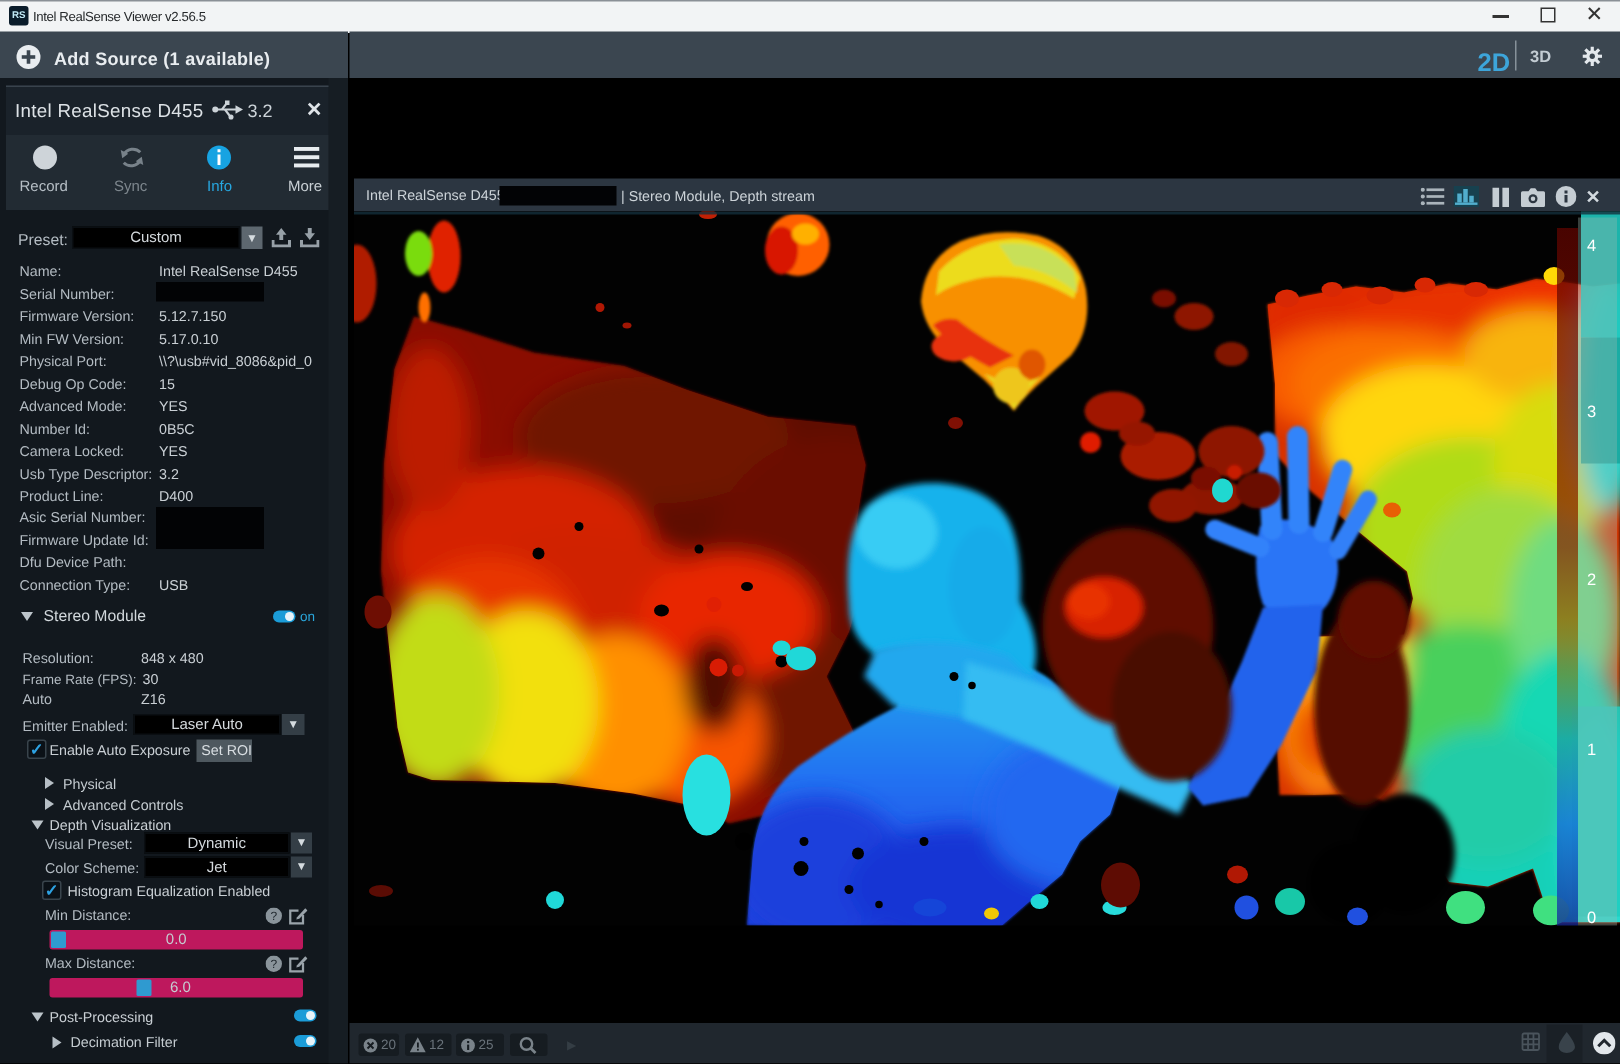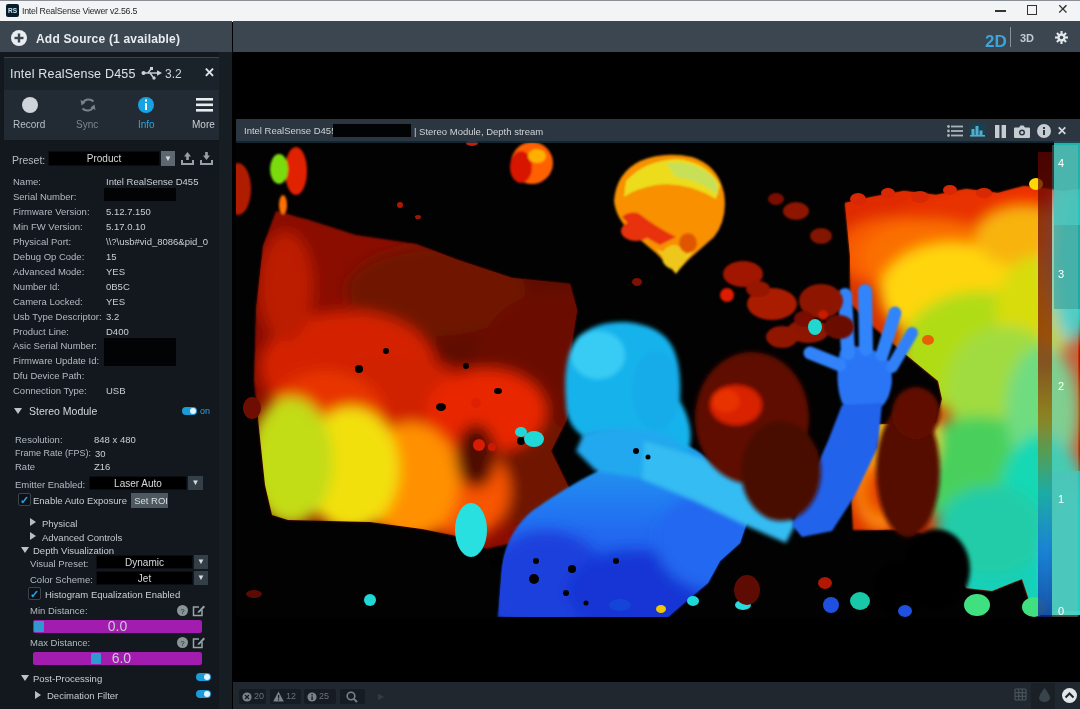--- a/index.html
+++ b/index.html
@@ -31,21 +31,21 @@
 .blabel{position:absolute;top:119px;font-size:10px;color:#b6bec5}
 .lab{position:absolute;font-size:9.5px;color:#b3bbc2;white-space:nowrap}
 .val{position:absolute;font-size:9.5px;color:#c9cfd4;white-space:nowrap}
 .blackbox{position:absolute;background:#020305}
 .sel{position:absolute;background:#000;border:1px solid #0a0e12;color:#d5dade;font-size:10px;text-align:center}
 .selarrow{position:absolute;background:#343e46;color:#d5dbdf;font-size:8px;text-align:center}
 .tri{position:absolute;width:0;height:0}
 .chk{position:absolute;width:13px;height:13px;background:#0b1117;border:1px solid #39444c;border-radius:2px;color:#2da2e2;font-size:11px;font-weight:bold;text-align:center;line-height:12px}
 .tog{position:absolute;width:15px;height:8px;background:#1b9cd8;border-radius:4px}
 .tog i{position:absolute;right:1px;top:1px;width:6px;height:6px;background:#e8f4fa;border-radius:50%}
-.slider{position:absolute;left:33px;width:169px;height:13px;background:#a21caf;border-radius:2px;color:#c6ccd1;font-size:14px;text-align:center;line-height:13px}
+.slider{position:absolute;left:33px;width:169px;height:13px;background:#be185d;border-radius:2px;color:#c6ccd1;font-size:10px;text-align:center;line-height:13px}
 .shandle{position:absolute;width:10px;height:11px;background:#2f9ad0;border-radius:1px;top:1px}
 
 #stream-hdr{position:absolute;left:236px;top:119px;width:844px;height:22px;background:#2c3641}
 #stream-hdr .t{position:absolute;left:8px;top:6px;font-size:9.5px;color:#ccd3d8}
 #bottombar{position:absolute;left:233px;top:682px;width:847px;height:27px;background:#20272e}
 .chip{position:absolute;top:689px;height:15px;background:#161c21;border-radius:2px;color:#69727a;font-size:9px;line-height:15px}
 </style></head>
 <body>
 <div id="app">
 <div id="titlebar"></div>
@@ -119,21 +119,21 @@
         <rect x="0" y="1" width="17" height="2.6"></rect>
         <rect x="0" y="6.5" width="17" height="2.6"></rect>
         <rect x="0" y="12" width="17" height="2.6"></rect>
       </g>
     </svg>
 <div class="blabel" style="left:13px">Record</div>
 <div class="blabel" style="left:76px;color:#7d868d">Sync</div>
 <div class="blabel" style="left:138px;color:#27a7e0">Info</div>
 <div class="blabel" style="left:192px;color:#c9d0d5">More</div>
 <div class="lab" style="left:12px;top:154px;font-size:10.5px">Preset:</div>
-<div class="sel" style="left:48px;top:151px;width:112px;height:15px;line-height:14px">Product</div>
+<div class="sel" style="left:48px;top:151px;width:112px;height:15px;line-height:14px">Custom</div>
 <div class="selarrow" style="left:161px;top:151px;width:14px;height:15px;line-height:15px;background:#5d676f">▼</div>
 <svg class="abs" style="left:181px;top:152px" width="13" height="13" viewBox="0 0 13 13">
       <g fill="#97a0a7">
         <path d="M6.5 0 L10 4.5 L7.8 4.5 L7.8 8 L5.2 8 L5.2 4.5 L3 4.5 Z"></path>
         <path d="M0 8 L2 8 L2 11 L11 11 L11 8 L13 8 L13 13 L0 13 Z"></path>
       </g>
     </svg>
 <svg class="abs" style="left:200px;top:152px" width="13" height="13" viewBox="0 0 13 13">
       <g fill="#97a0a7">
         <path d="M6.5 8 L10 3.5 L7.8 3.5 L7.8 0 L5.2 0 L5.2 3.5 L3 3.5 Z"></path>
@@ -171,21 +171,21 @@
 <div class="tri" style="left:14px;top:408px;border-left:4px solid transparent;border-right:4px solid transparent;border-top:6px solid #bcc4ca"></div>
 <div class="abs" style="left:29px;top:405px;font-size:10.5px;color:#d2d8dc">Stereo Module</div>
 <div class="tog" style="left:182px;top:407px">
       <i></i>
     </div>
 <div class="abs" style="left:200px;top:406px;font-size:9px;color:#2aa6db">on</div>
 <div class="lab" style="left:15px;top:434px">Resolution:</div>
     <div class="val" style="left:94px;top:434px">848 x 480</div>
 <div class="lab" style="left:15px;top:448px;font-size:9px">Frame Rate (FPS):</div>
     <div class="val" style="left:95px;top:448px">30</div>
-<div class="lab" style="left:15px;top:461px">Rate</div>
+<div class="lab" style="left:15px;top:461px">Auto</div>
     <div class="val" style="left:94px;top:461px">Z16</div>
 <div class="lab" style="left:15px;top:479px">Emitter Enabled:</div>
 <div class="sel" style="left:89px;top:476px;width:98px;height:14px;line-height:13px">Laser Auto</div>
 <div class="selarrow" style="left:188px;top:476px;width:15px;height:14px;line-height:14px">▼</div>
 <div class="chk" style="left:18px;top:493px">✓</div>
 <div class="lab" style="left:33px;top:495px;color:#c9cfd4">Enable Auto Exposure</div>
 <div class="abs" style="left:131px;top:493px;width:37px;height:15px;background:#4e585f;color:#d8dde1;font-size:9.5px;text-align:right;line-height:15px">Set ROI</div>
 <div class="tri" style="left:30px;top:518px;border-top:4px solid transparent;border-bottom:4px solid transparent;border-left:6px solid #b6bec5"></div>
 <div class="lab" style="left:42px;top:518px;color:#c4cbd0">Physical</div>
 <div class="tri" style="left:30px;top:532px;border-top:4px solid transparent;border-bottom:4px solid transparent;border-left:6px solid #b6bec5"></div>

